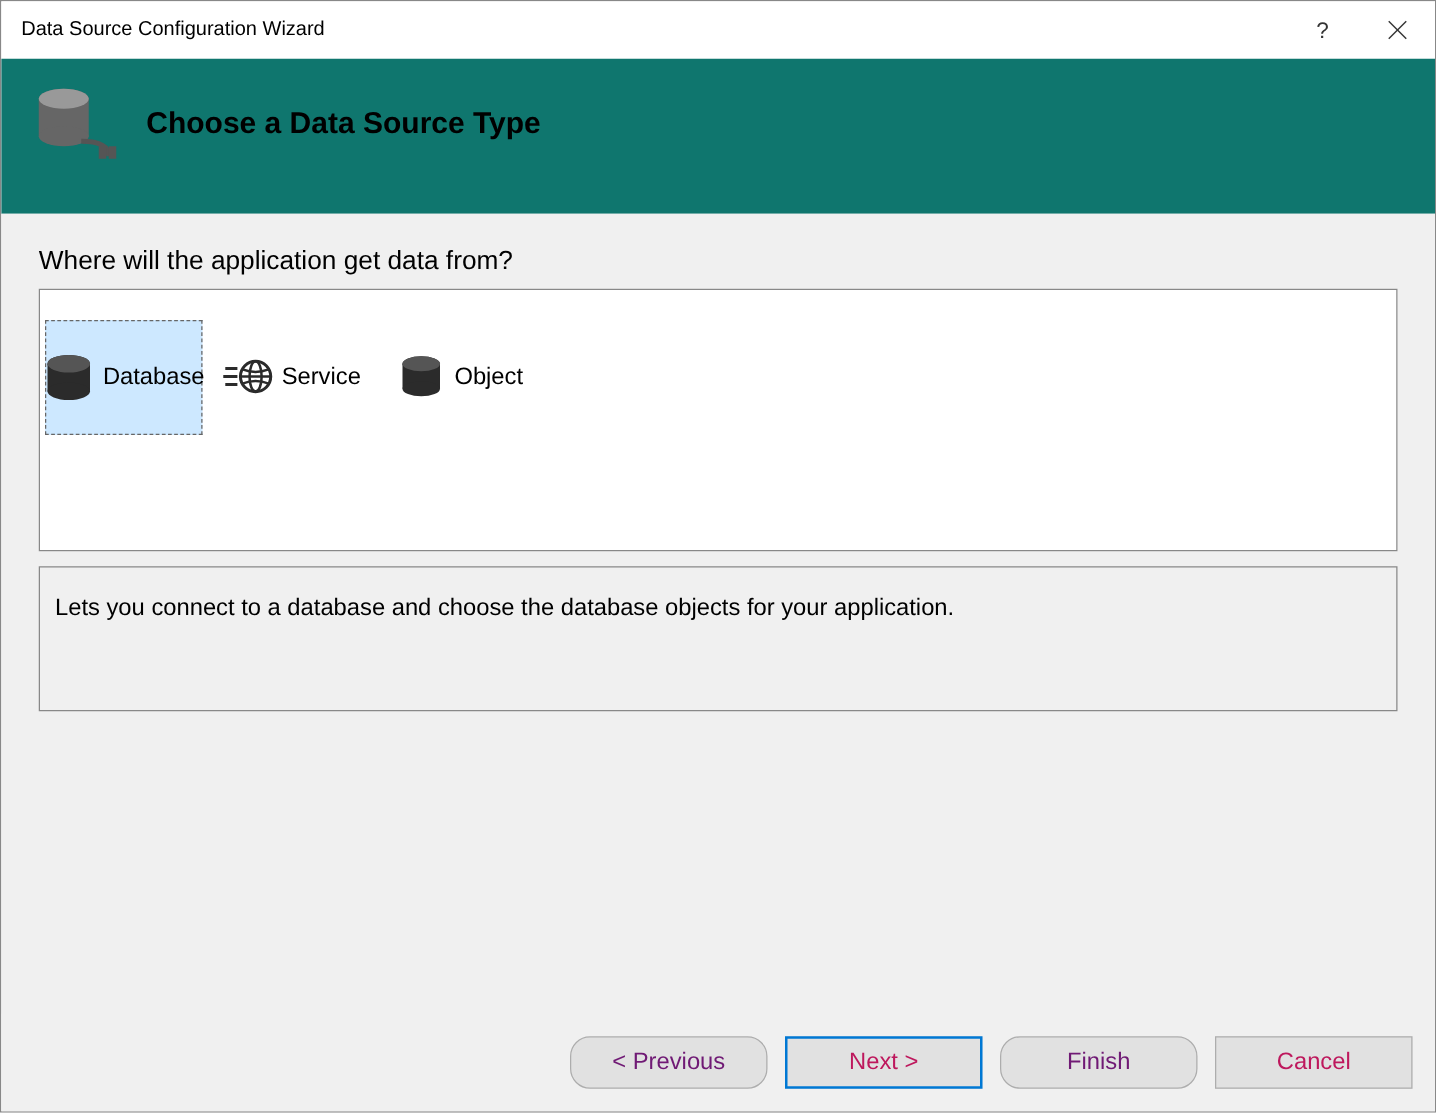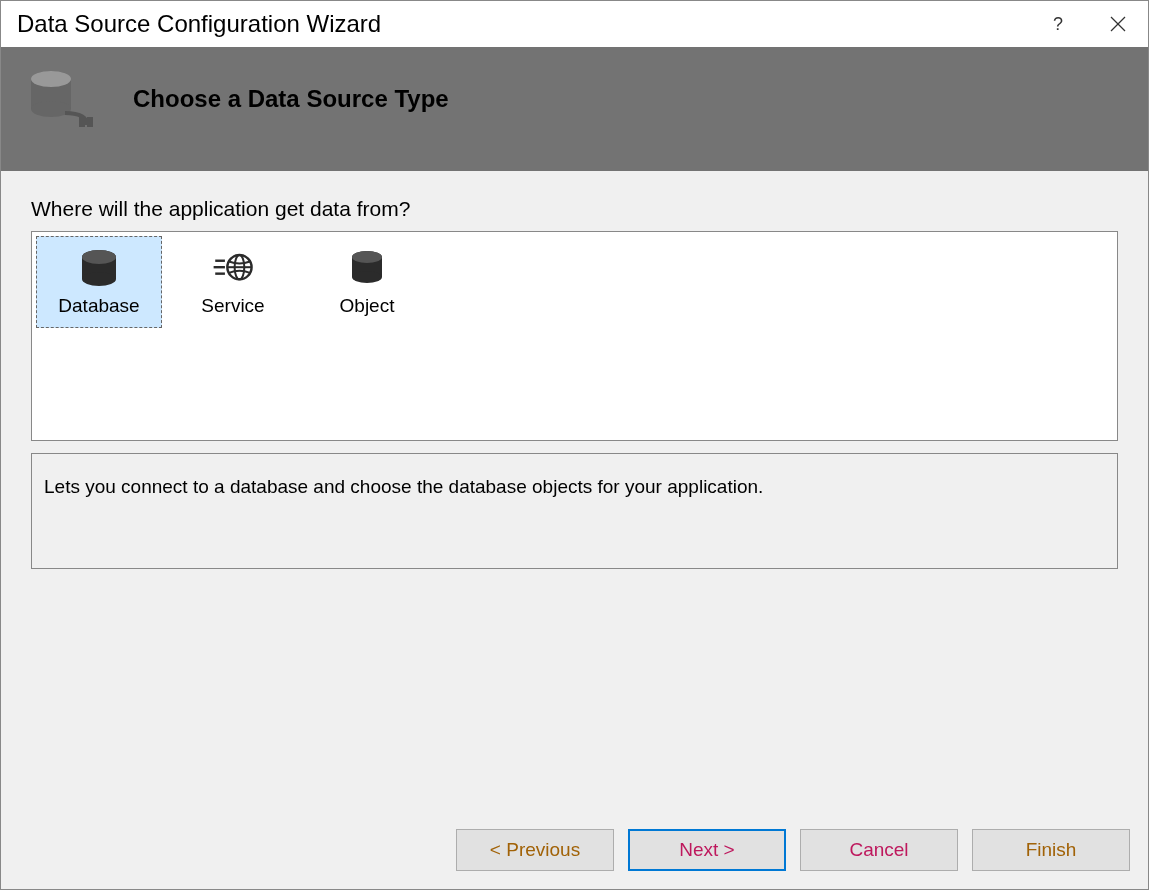--- a/index.html
+++ b/index.html
@@ -12,41 +12,41 @@
       border: 1px solid #888;
     }
     .titlebar {
       display: flex;
       align-items: center;
       height: 46px;
       padding: 0 0 0 16px;
       background: #ffffff;
     }
     .titlebar-title {
-      font-size: 24px;
+      font-size: 16px;
       color: #000;
       flex: 1;
     }
     .titlebar-btn {
       width: 60px;
       height: 46px;
       display: flex;
       align-items: center;
       justify-content: center;
       font-size: 18px;
       color: #333;
       cursor: default;
     }
     .titlebar-btn svg { stroke: #333; }
     .header {
       display: flex;
       align-items: center;
       padding: 20px 24px 40px 24px;
-      gap: 44px;
-      background: #737373;
+      gap: 28px;
+      background: #0f766e;
       text-align: center;
     }
     .header-icon { width: 64px; height: 64px; flex-shrink: 0; }
     .header-title { font-size: 24px; font-weight: 700; color: #000; }
     .content {
       background: #f0f0f0;
       height: calc(890px - 46px - 124px);
       padding: 26px 30px;
     }
     .question {
@@ -61,26 +61,27 @@
       height: 210px;
       display: flex;
       align-items: flex-start;
       gap: 8px;
       padding: 4px;
     }
     .option {
       width: 126px;
       height: 92px;
       display: flex;
-      flex-direction: column;
+      flex-direction: row;
       align-items: center;
       justify-content: center;
       gap: 6px;
       cursor: default;
       border: 1px dashed transparent;
+      margin-top: 20px;
     }
     .option.selected {
       background: #cde8ff;
       border: 1px dashed #666;
     }
     .option-label { font-size: 19px; color: #000; }
     .option-icon { width: 42px; height: 42px; display:flex; align-items:center; justify-content:center; }
     .description-box {
       background: #f0f0f0;
       border: 1px solid #888;
@@ -108,21 +109,21 @@
       height: 42px;
       background: #e1e1e1;
       border: 1px solid #adadad;
       font-size: 19px;
       color: #be185d;
       display: flex;
       align-items: center;
       justify-content: center;
       cursor: default;
     }
-    .nav-btn.disabled { color: #a16207; }
+    .nav-btn.disabled { color: #701a75; border-radius: 16px; }
     .nav-btn.primary { border: 2px solid #0078d4; background: #e1e1e1; }
     .nav-btn.cancel { background: #e1e1e1; border: 1px solid #adadad; }
     .root { position: relative; width: 100%; height: 100%; }
   </style>
 </head>
 <body>
 <div class="root">
 
 <div class="titlebar">
   <div class="titlebar-title">Data Source Configuration Wizard</div>
@@ -196,17 +197,17 @@
       <div class="option-label">Object</div>
     </div>
 
   </div>
   <div class="description-box">Lets you connect to a database and choose the database objects for your application.</div>
 </div>
 
 <div class="footer">
   <div class="nav-btn disabled">&lt; Previous</div>
   <div class="nav-btn primary">Next &gt;</div>
+  <div class="nav-btn disabled">Finish</div>
   <div class="nav-btn cancel">Cancel</div>
-  <div class="nav-btn disabled">Finish</div>
 </div>
 
 </div>
 
 </body></html>

